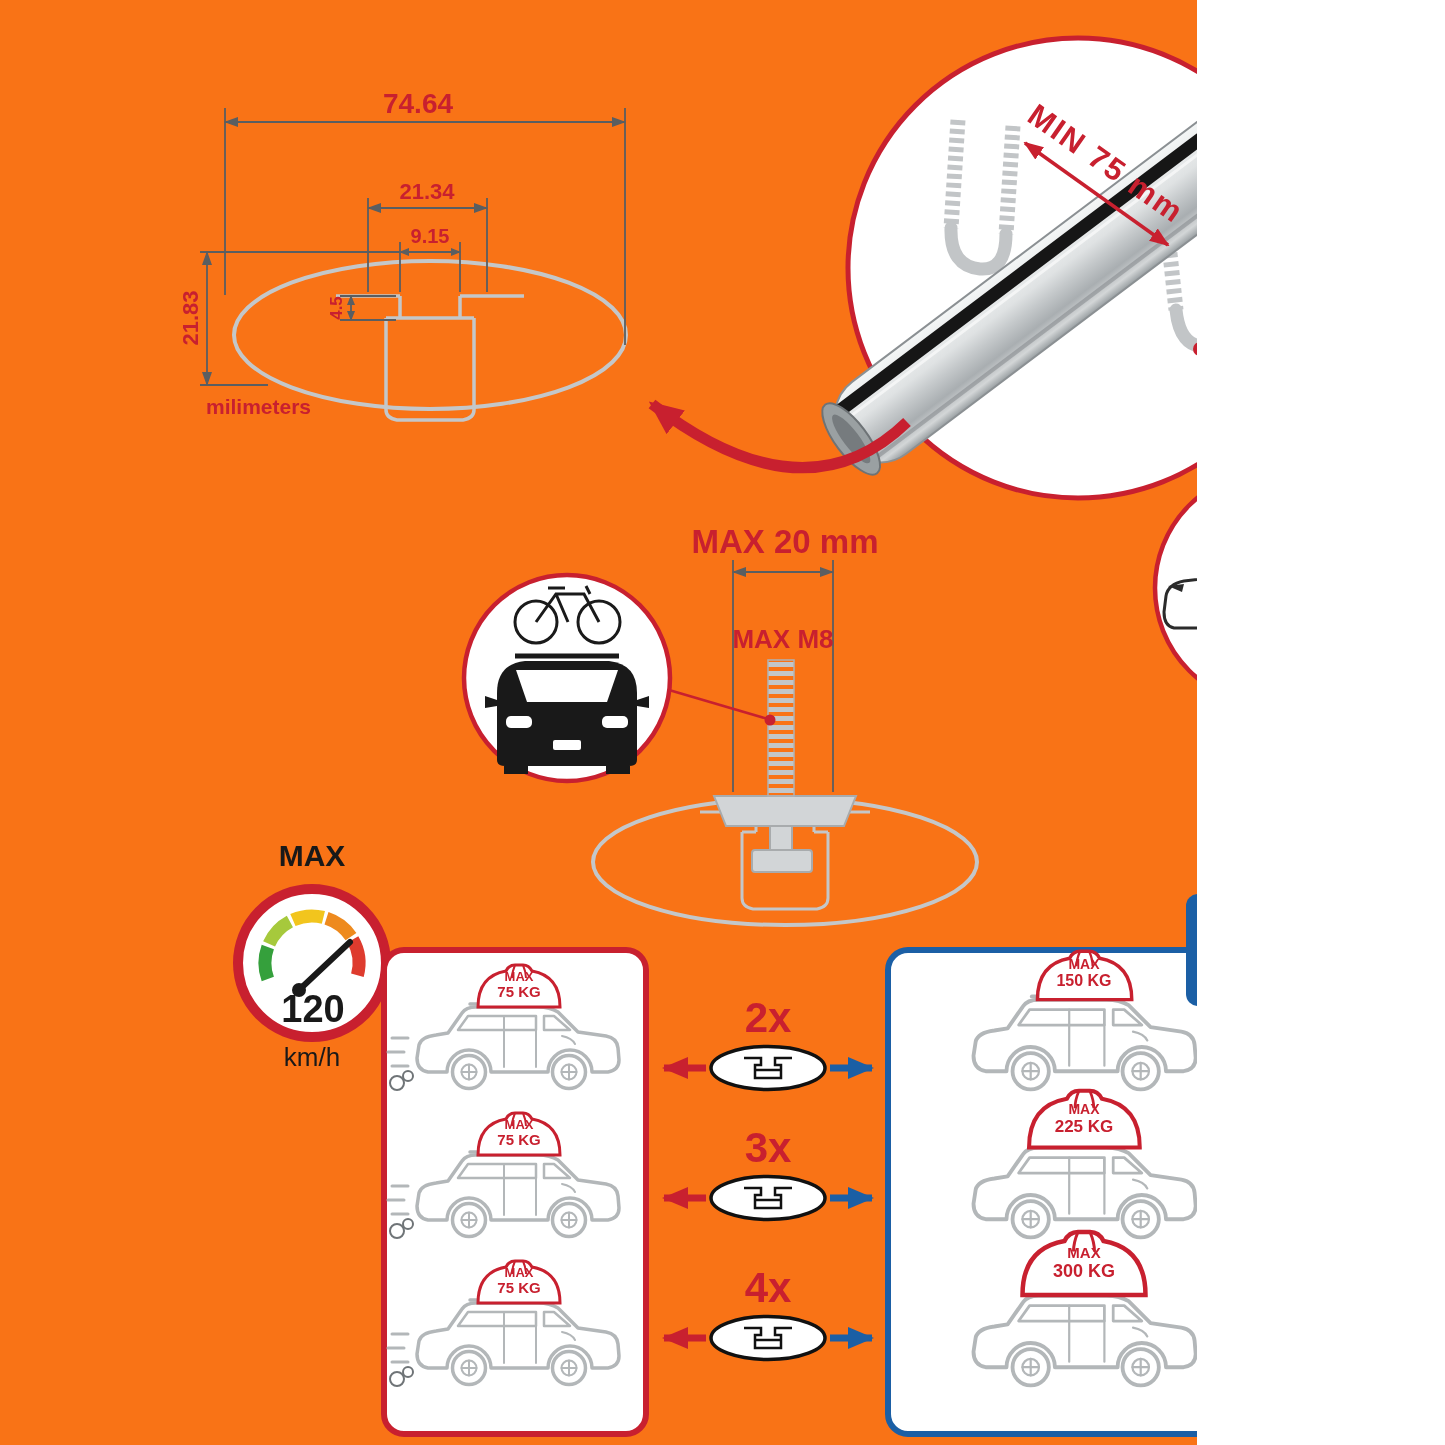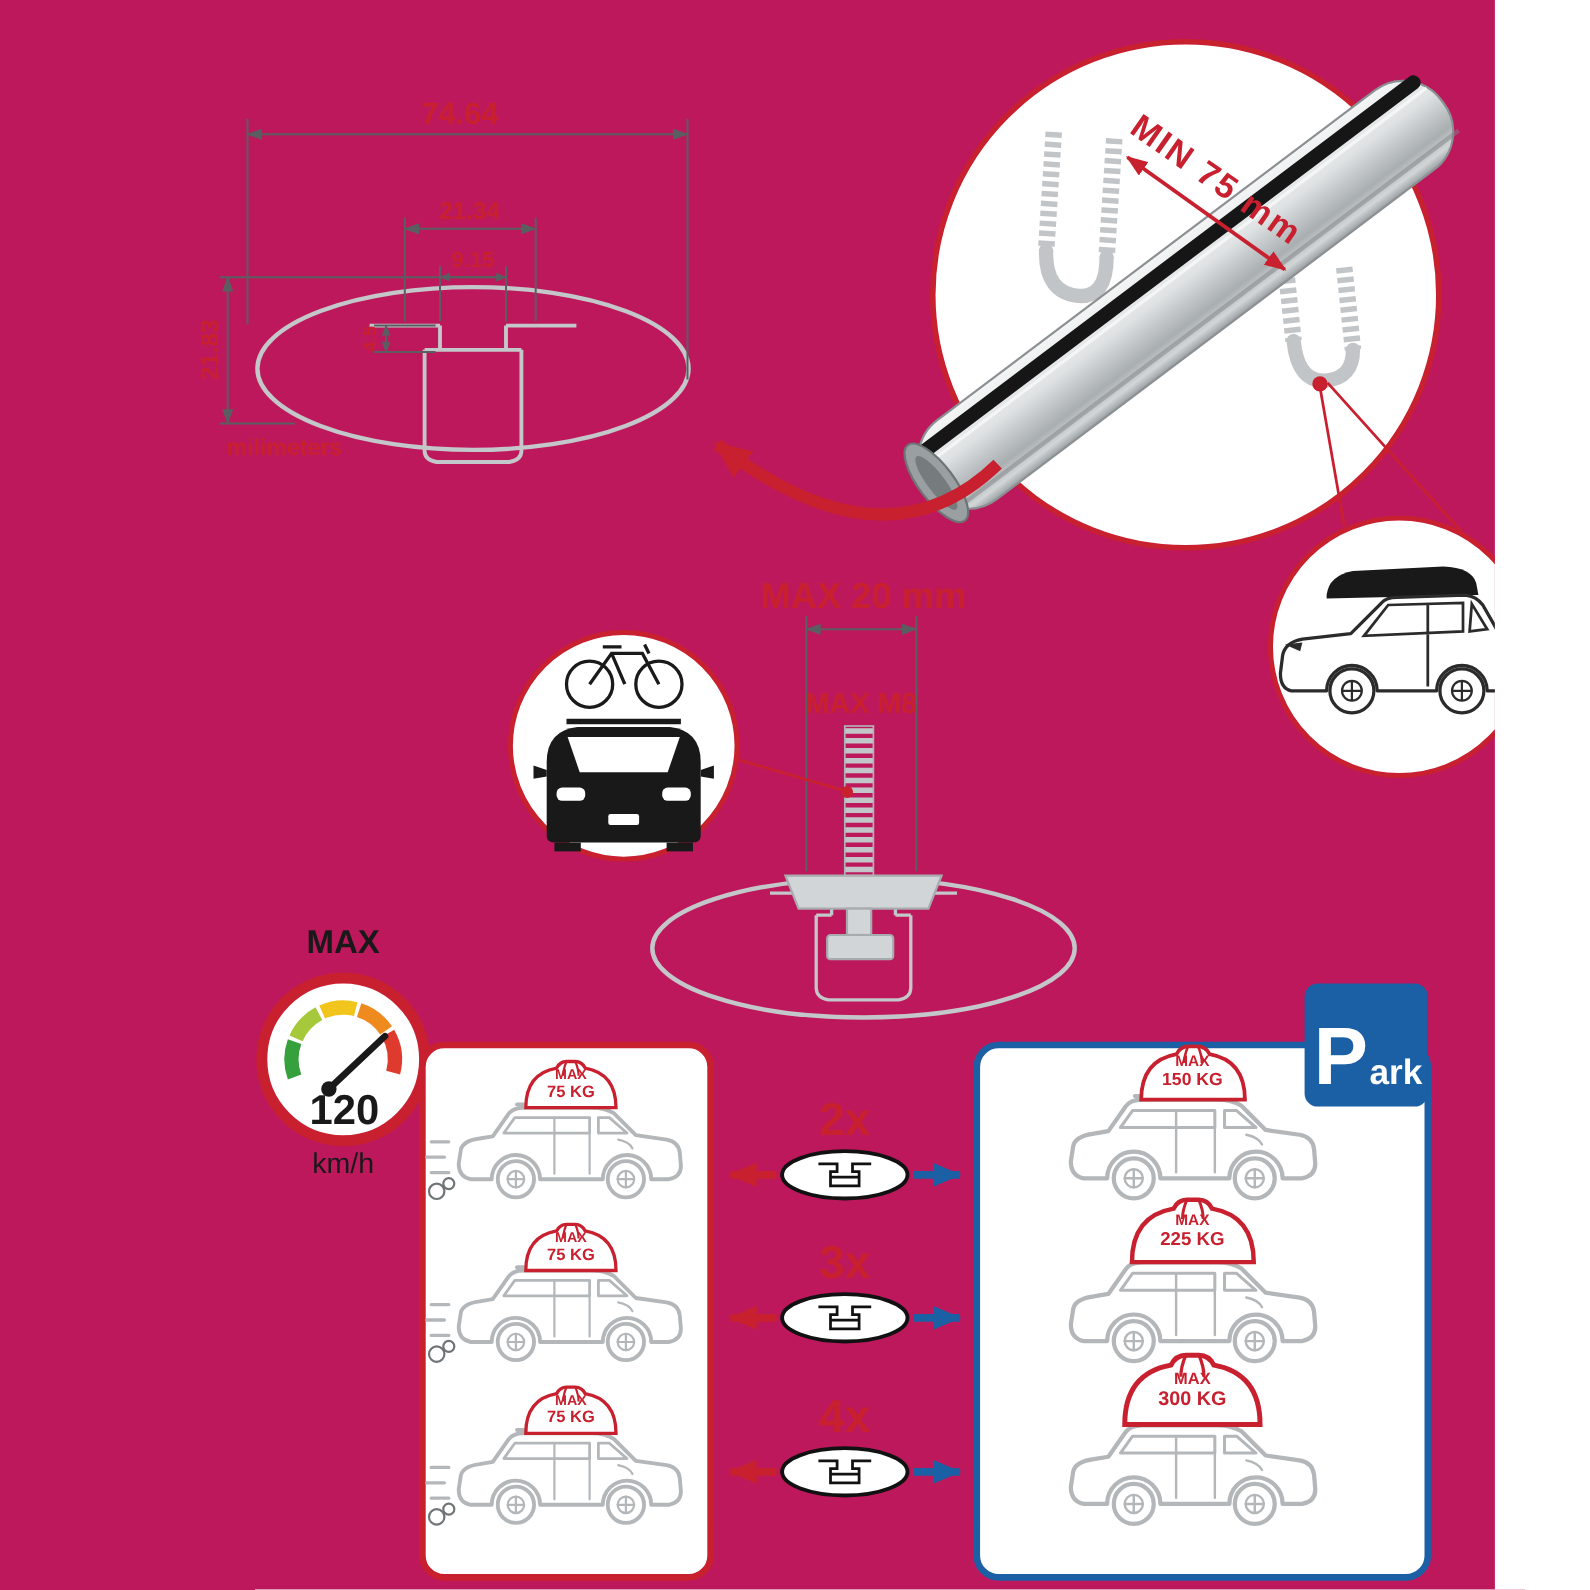--- a/index.html
+++ b/index.html
@@ -1,16 +1,16 @@
 <!DOCTYPE html>
 <html><head>
 <meta charset="utf-8">
 <style>
   html,body{margin:0;padding:0;background:#ffffff;}
-  .stage{position:relative;width:1359px;height:1445px;background:#be185d;overflow:hidden;
+  .stage{position:relative;width:1197px;height:1445px;background:#f97316;overflow:hidden;
          font-family:"Liberation Sans",sans-serif;}
   svg{display:block;}
   text{font-family:"Liberation Sans",sans-serif;font-weight:bold;text-anchor:middle;}
   .red{fill:#c8202f;}
   .blk{fill:#191919;}
   .wht{fill:#ffffff;}
   .as{text-anchor:start;}
   .fw4{font-weight:400;}
   .ls2{letter-spacing:2px;}
   .dim{stroke:#5a5e61;stroke-width:1.8;fill:none;}

